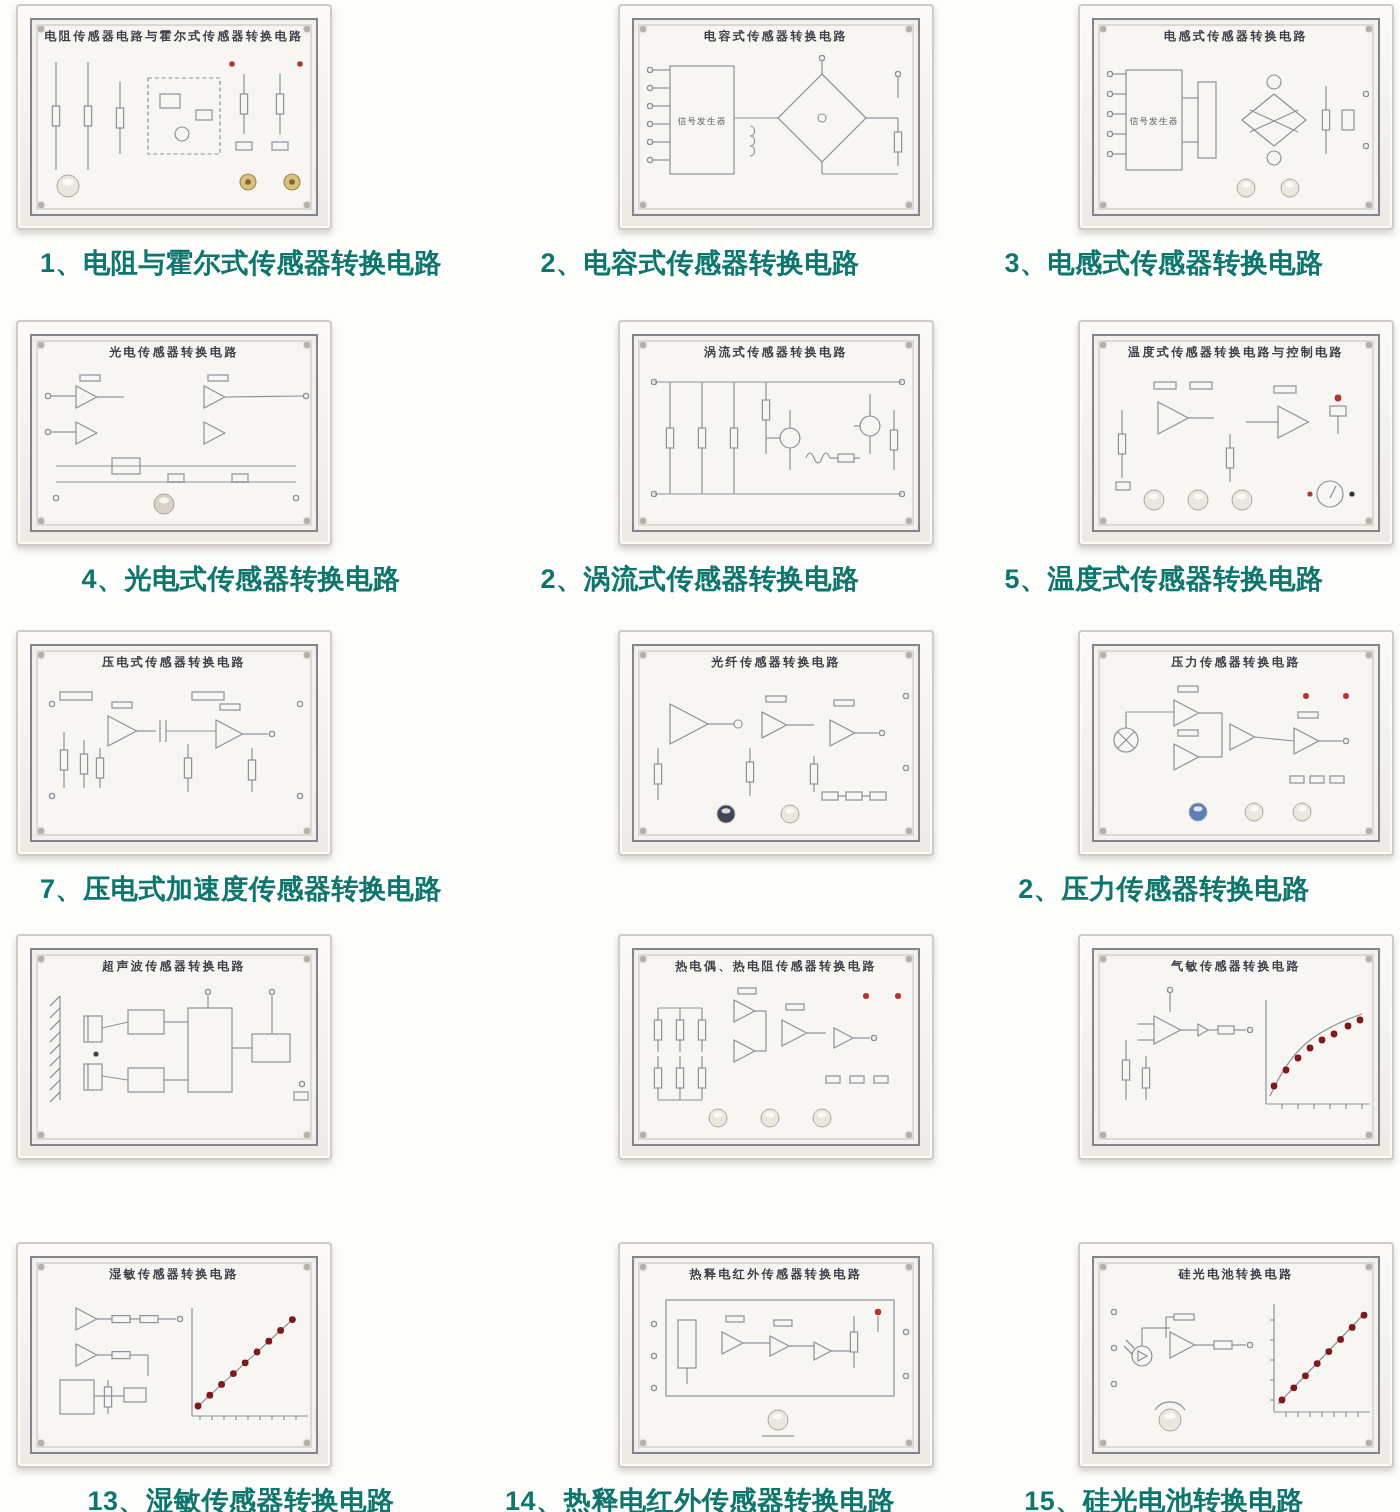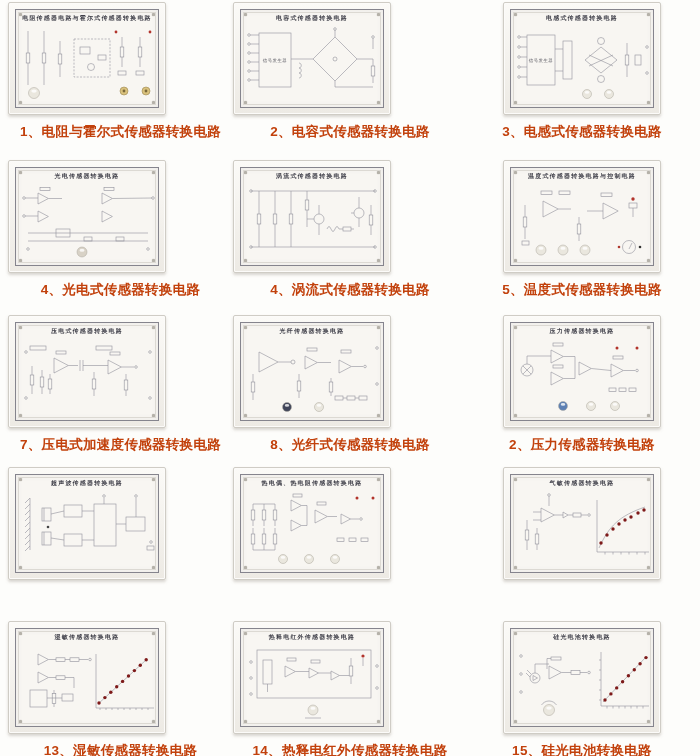--- a/index.html
+++ b/index.html
@@ -1,20 +1,20 @@
 <!DOCTYPE html>
 <html><head>
 <meta charset="utf-8">
 <style>
   html,body{margin:0;padding:0;background:#fdfdfb;}
   body{width:700px;height:756px;overflow:hidden;font-family:"Liberation Sans","DejaVu Sans",sans-serif;}
   .grid{display:grid;width:700px;height:756px;grid-template-columns:233px 234px 233px;grid-template-rows:150px 150px 150px 155px 151px;}
-  .cell{display:flex;flex-direction:column;align-items:flex-start;margin:0;box-sizing:border-box;}
+  .cell{display:flex;flex-direction:column;align-items:flex-end;margin:0;box-sizing:border-box;}
   .cell.c0{align-items:flex-start;padding-left:8px;}
-  .cell.c2{align-items:center;padding-right:3px;}
+  .cell.c2{align-items:flex-end;padding-right:3px;}
   .cell.r0{padding-top:2px;}
   .cell.r1{padding-top:10px;}
   .cell.r2{padding-top:15px;}
   .cell.r3{padding-top:17px;}
   .cell.r4{padding-top:16px;}
   .unit{width:158px;}
   .board{
     width:158px;height:113px;position:relative;box-sizing:border-box;border-radius:2px;
     background:linear-gradient(180deg,#fbfaf7,#edeae4);
     border:1px solid #cfccc5;
@@ -27,21 +27,21 @@
   }
   .face::after{content:"";position:absolute;inset:2px;border:1px solid #dcd9d3;pointer-events:none;}
   .screw{position:absolute;width:3px;height:3px;border-radius:50%;background:#b6b2aa;box-shadow:0 0 1px #8d8a83;}
   .s-tl{left:3px;top:3px;} .s-tr{right:3px;top:3px;} .s-bl{left:3px;bottom:3px;} .s-br{right:3px;bottom:3px;}
   .board-title{
     position:absolute;top:4px;left:0;right:0;text-align:center;
     font-size:6px;font-weight:bold;letter-spacing:1.2px;color:#3e3e48;white-space:nowrap;
   }
   .art{position:absolute;top:15px;left:2px;width:140px;height:76px;}
   .caption{align-self:center;margin:8px 0 0 0;display:flex;justify-content:center;width:100%;}
-  .cap-text{white-space:nowrap;font-weight:bold;font-size:13.5px;letter-spacing:.3px;color:#c2410c;}
+  .cap-text{white-space:nowrap;font-weight:bold;font-size:13.5px;letter-spacing:.3px;color:#0f766e;}
 </style>
 </head>
 <body>
 
 <div class="grid">
   <figure class="cell r0 c0">
     <div class="unit">
       <div class="board">
         <div class="face">
           <span class="screw s-tl"></span>
@@ -277,21 +277,21 @@
                 <circle cx="8" cy="8" r="1.3"></circle>
                 <circle cx="8" cy="64" r="1.3"></circle>
                 <circle cx="132" cy="8" r="1.3"></circle>
                 <circle cx="132" cy="64" r="1.3"></circle>
               </g>
             </svg>
         </div>
       </div>
     </div>
     <figcaption class="caption">
-      <span class="cap-text">4、涡流式传感器转换电路</span>
+      <span class="cap-text">2、涡流式传感器转换电路</span>
     </figcaption>
   </figure>
 
   <figure class="cell r1 c2">
     <div class="unit">
       <div class="board">
         <div class="face">
           <span class="screw s-tl"></span>
           <span class="screw s-tr"></span>
           <span class="screw s-bl"></span>
@@ -427,23 +427,20 @@
                 <ellipse cx="44" cy="67.425" rx="2.25" ry="1.3499999999999999" fill="rgba(255,255,255,0.8)" stroke="none"></ellipse>
                 <circle cx="76" cy="69" r="4.5" fill="#eae7de" stroke="#aaa69c" stroke-width="0.5"></circle>
                 <ellipse cx="76" cy="67.425" rx="2.25" ry="1.3499999999999999" fill="rgba(255,255,255,0.8)" stroke="none"></ellipse>
                 <circle cx="134" cy="10" r="1.3"></circle>
                 <circle cx="134" cy="46" r="1.3"></circle>
               </g>
             </svg>
         </div>
       </div>
     </div>
-    <figcaption class="caption">
-      <span class="cap-text">8、光纤式传感器转换电路</span>
-    </figcaption>
   </figure>
 
   <figure class="cell r2 c2">
     <div class="unit">
       <div class="board">
         <div class="face">
           <span class="screw s-tl"></span>
           <span class="screw s-tr"></span>
           <span class="screw s-bl"></span>
           <span class="screw s-br"></span>

